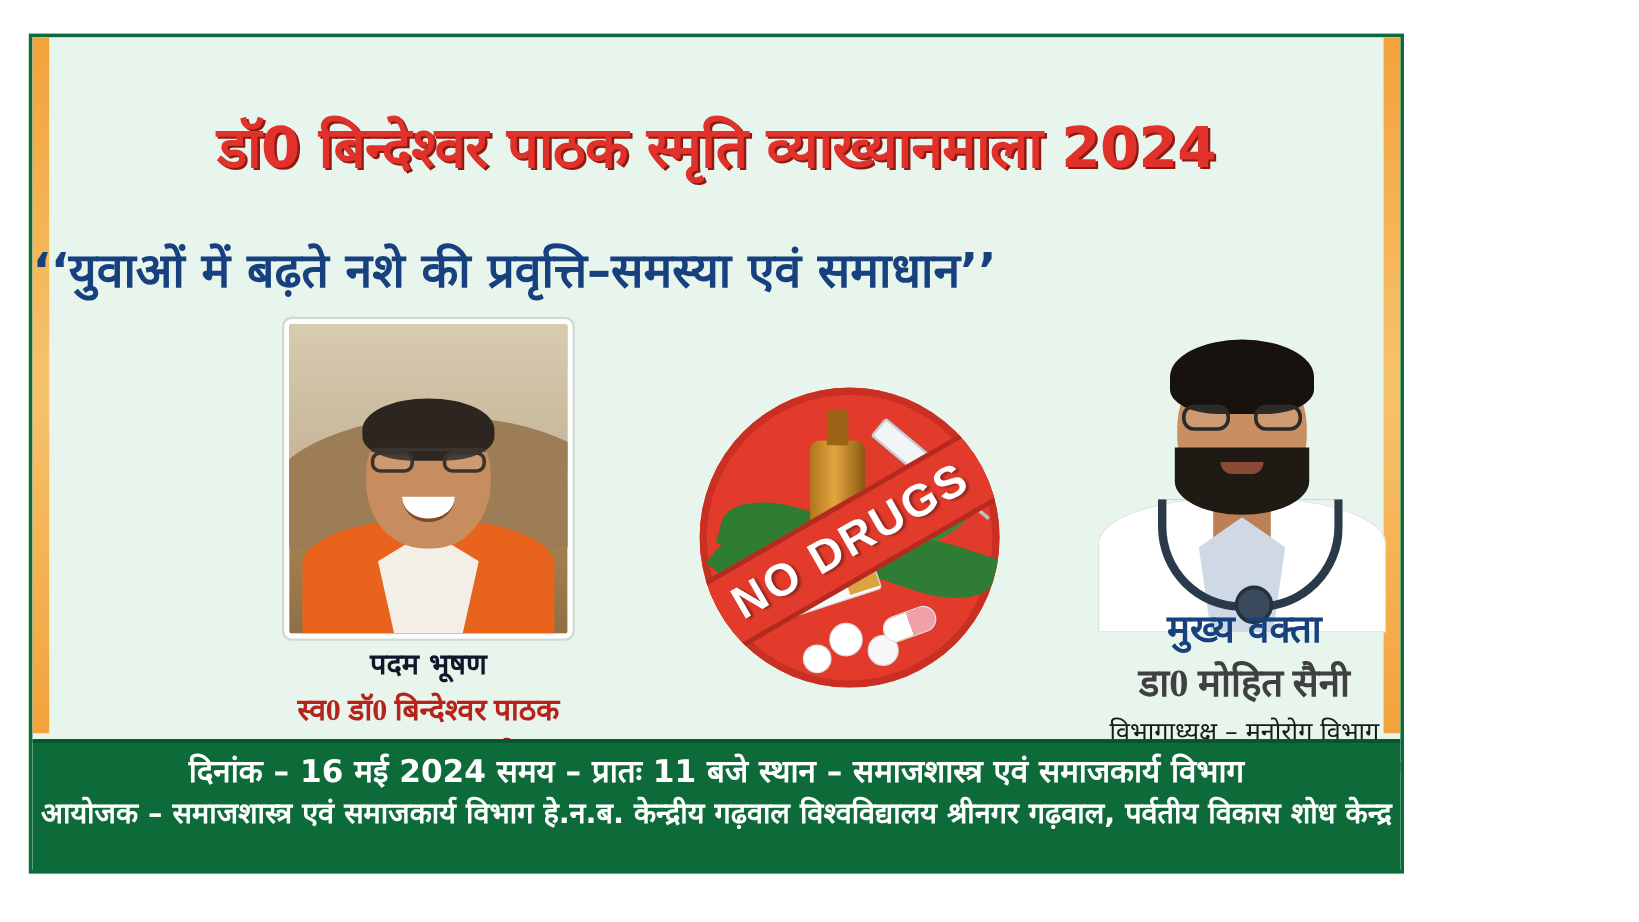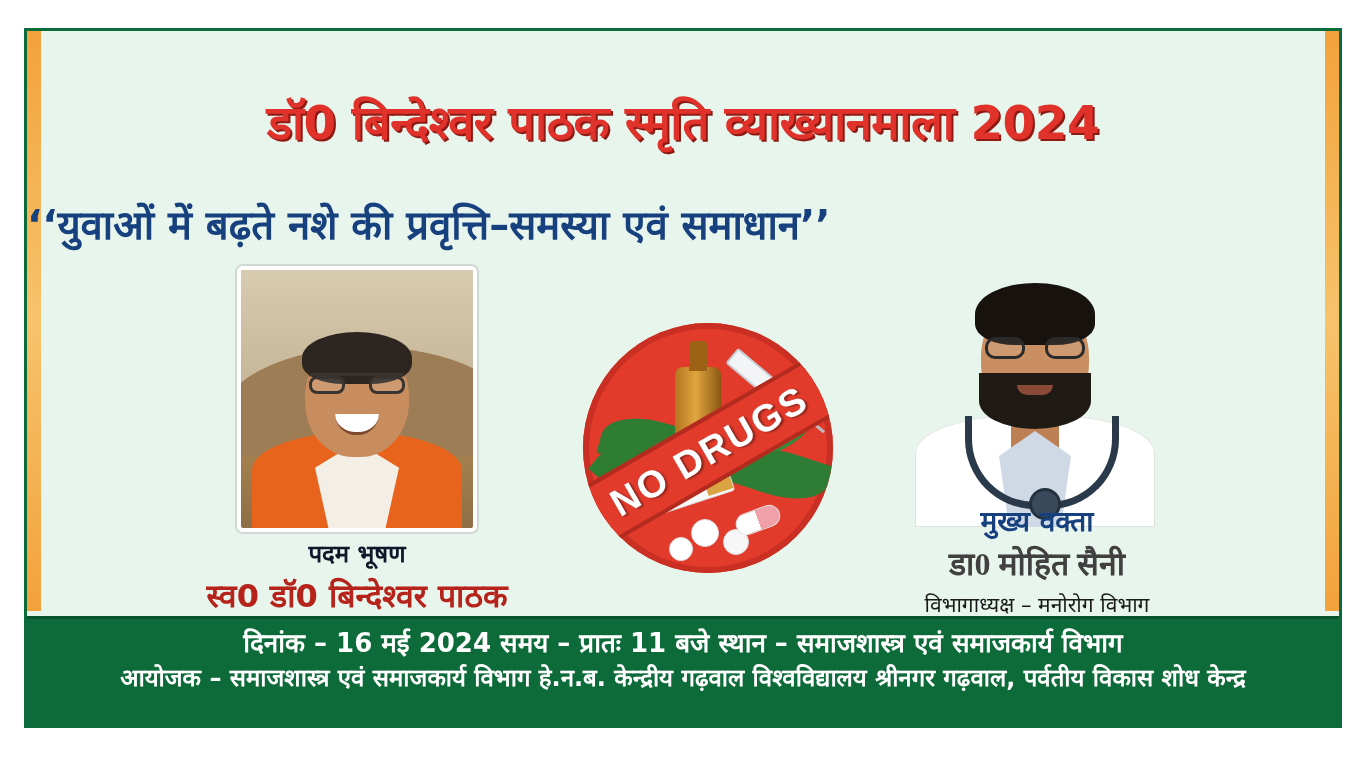--- a/index.html
+++ b/index.html
@@ -9,21 +9,21 @@
     width: 1366px;
     height: 768px;
     overflow: hidden;
     font-family: "Liberation Sans", sans-serif;
   }
 
   #banner {
     position: absolute;
     left: 24px;
     top: 28px;
-    width: 1318px;
+    width: 1146px;
     height: 700px;
     background: #e8f5ec;
     border: 3px solid #0b6b3a;
     box-sizing: border-box;
     overflow: hidden;
   }
 
   
   .side-band {
     position: absolute;
@@ -124,21 +124,21 @@
     position: absolute;
     left: 120px;
     top: 505px;
     width: 420px;
     text-align: center;
     font-family: "DejaVu Sans", sans-serif;
     color: #8d1a13;
     font-weight: bold;
   }
   .left-caption .l1 { font-size: 24px; color: #0f172a; }
-  .left-caption .l2 { font-size: 32px; color: #b5231b; margin-top: 4px; }
+  .left-caption .l2 { font-size: 25px; color: #b5231b; margin-top: 4px; font-family: Liberation Serif, serif; }
   .left-caption .l3 { font-size: 24px; color: #b5231b; margin-top: 4px; }
 
   
   .emblem {
     position: absolute;
     left: 556px;
     top: 292px;
     width: 250px;
     height: 250px;
     border-radius: 50%;
@@ -247,21 +247,21 @@
   }
 
   .right-caption {
     position: absolute;
     left: 790px;
     top: 470px;
     width: 440px;
     text-align: center;
     font-family: "DejaVu Sans", sans-serif;
   }
-  .right-caption .r1 { font-size: 28px; font-weight: bold; color: #17407f; }
+  .right-caption .r1 { font-size: 32px; font-weight: bold; color: #17407f; }
   .right-caption .r2 { font-size: 32px; font-weight: bold; color: #404040; margin-top: 2px; font-family: Liberation Serif, serif; }
   .right-caption .r3 { font-size: 21px; color: #1a1a1a; margin-top: 6px; }
   .right-caption .r4 { font-size: 20px; color: #1a1a1a; margin-top: 4px; }
 
   
   .footer {
     position: absolute;
     left: 0;
     bottom: 0;
     width: 100%;

